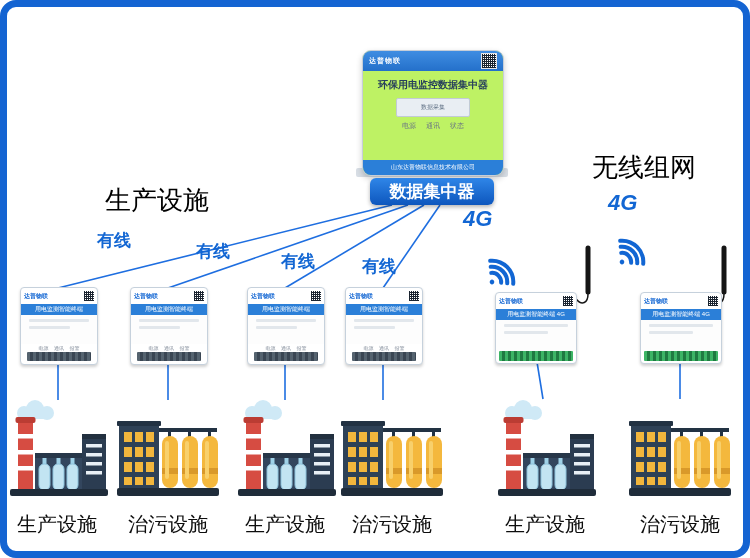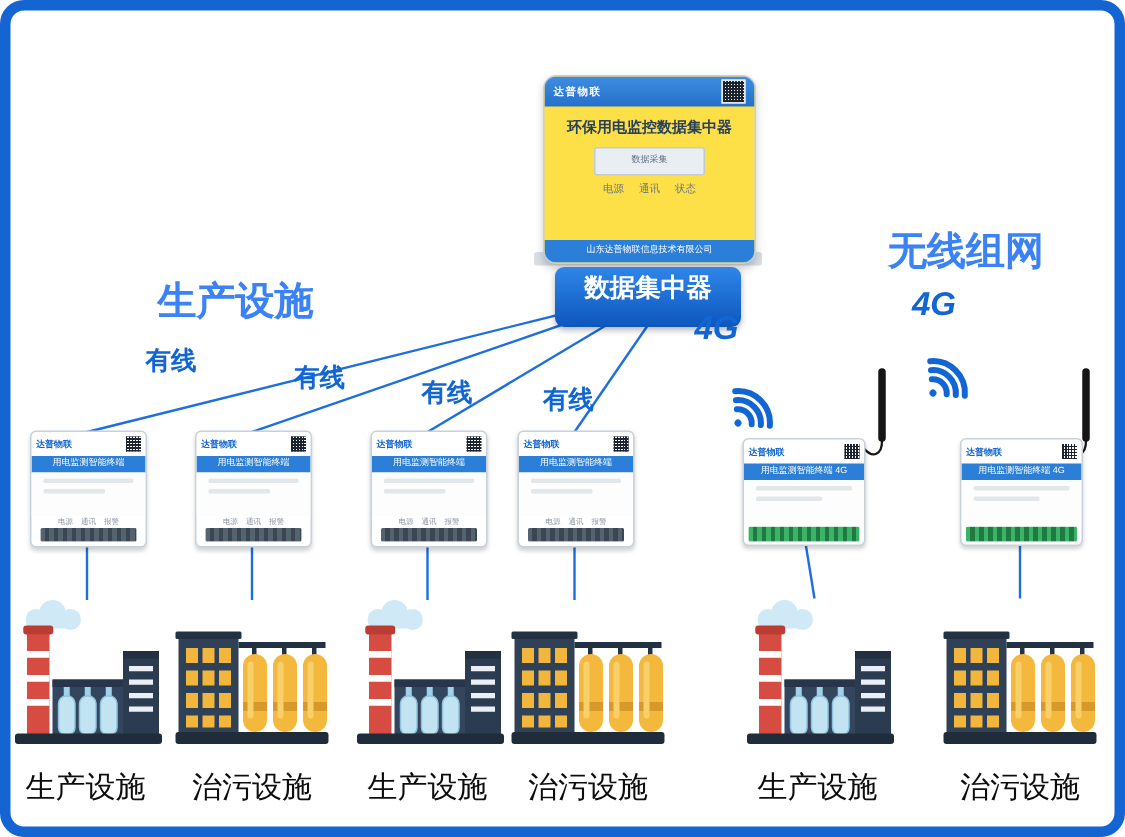--- a/index.html
+++ b/index.html
@@ -7,45 +7,45 @@
           font-family:"Liberation Sans",sans-serif;}
   .canvas::after{content:"";position:absolute;inset:0;border:7px solid #1464d2;
           border-radius:16px;pointer-events:none;z-index:50;}
 
   .overlay{position:absolute;left:0;top:0;z-index:0;}
 
   
   .conc-flange{position:absolute;left:356px;top:168px;width:152px;height:9px;
           background:#d8dee5;border-radius:2px;z-index:1;}
   .concentrator{position:absolute;left:362px;top:50px;width:140px;height:124px;
-          background:#fde047;border:1px solid #c6ced8;border-radius:9px;
+          background:#bef264;border:1px solid #c6ced8;border-radius:9px;
           box-shadow:0 3px 6px rgba(0,0,0,.2);display:flex;flex-direction:column;
           overflow:hidden;z-index:2;}
   .conc-header{height:20px;background:linear-gradient(#3f8de2,#2470ca);display:flex;
           justify-content:space-between;align-items:center;padding:0 6px;flex:0 0 auto;}
   .conc-logo{color:#fff;font-size:7px;font-weight:bold;letter-spacing:1px;}
   .qr{display:inline-block;background-color:#fff;
           background-image:repeating-linear-gradient(0deg,#1b2430 0 1px,transparent 1px 2px),
                            repeating-linear-gradient(90deg,#1b2430 0 1px,#ffffff 1px 2px);}
   .qr-m{width:14px;height:14px;border:1px solid #e5e5e5;}
   .qr-s{width:10px;height:10px;}
   .conc-title{font-size:10px;font-weight:bold;color:#28405c;text-align:center;margin-top:7px;}
   .conc-screen{width:72px;height:17px;background:#e9eef3;border:1px solid #c2cbd5;
           margin:6px auto 4px;border-radius:2px;font-size:6px;color:#5b6c80;
           text-align:center;line-height:17px;}
   .conc-ind{font-size:7px;color:#6b7684;text-align:center;word-spacing:8px;}
   .conc-footer{margin-top:auto;height:15px;background:#2b7fd8;color:#fff;font-size:6px;
           text-align:center;line-height:15px;white-space:nowrap;}
-  .conc-tag{position:absolute;left:370px;top:178px;width:124px;height:40px;
+  .conc-tag{position:absolute;left:370px;top:178px;width:124px;height:27px;
           background:linear-gradient(#2f86e8,#0d56bd);border-radius:6px;color:#fff;
           font-size:17px;font-weight:bold;text-align:center;line-height:27px;
           box-shadow:0 2px 4px rgba(0,0,0,.3);z-index:3;}
 
   
-  .group-title{position:absolute;color:#3b82f6;font-size:26px;font-weight:bold;z-index:3;}
+  .group-title{position:absolute;color:#000000;font-size:26px;font-weight:normal;z-index:3;}
   .link-label{position:absolute;color:#1266d3;font-size:17px;font-weight:bold;z-index:3;}
   .tech-label{position:absolute;color:#1266d3;font-size:22px;font-weight:bold;
           font-style:italic;z-index:3;}
 
   
   .meter{position:absolute;top:287px;width:76px;height:76px;background:#fff;
           border:1px solid #c6d1dc;border-radius:4px;box-shadow:0 2px 3px rgba(0,0,0,.18);
           display:flex;flex-direction:column;overflow:hidden;z-index:2;}
   .meter.wireless{top:292px;width:80px;height:70px;}
   .meter-top{height:14px;display:flex;justify-content:space-between;align-items:center;

